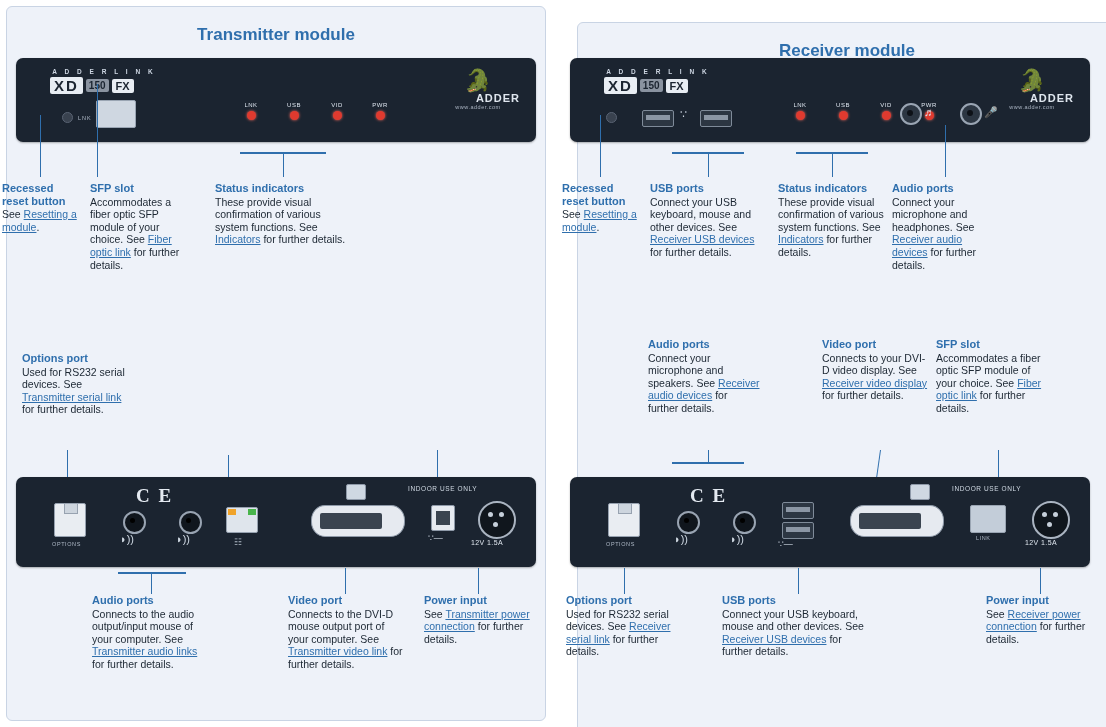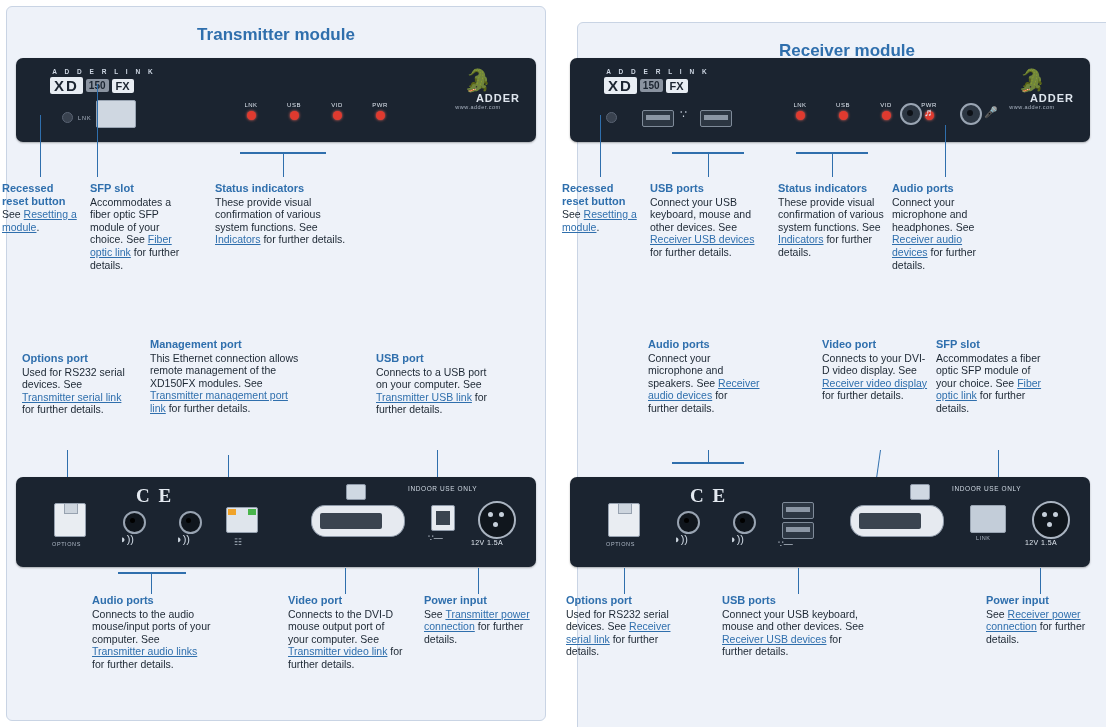--- a/index.html
+++ b/index.html
@@ -137,28 +137,20 @@
   </div>
   <div class="callout" style="left:215px;top:182px;width:136px;">
     <b>Status indicators</b>
     <span>These provide visual confirmation of various system functions. See </span><a>Indicators</a><span> for further details.</span>
   </div>
 
   <div class="callout" style="left:22px;top:352px;width:112px;">
     <b>Options port</b>
     <span>Used for RS232 serial devices. See </span><a>Transmitter serial link</a><span> for further details.</span>
   </div>
-  <div class="callout" style="left:150px;top:338px;width:154px;">
-    <b>Management port</b>
-    <span>This Ethernet connection allows remote management of the XD150FX modules. See </span><a>Transmitter management port link</a><span> for further details.</span>
-  </div>
-  <div class="callout" style="left:376px;top:352px;width:118px;">
-    <b>USB port</b>
-    <span>Connects to a USB port on your computer. See </span><a>Transmitter USB link</a><span> for further details.</span>
-  </div>
   <div class="vline" style="left:67px;top:450px;height:48px;"></div>
   <div class="vline" style="left:228px;top:455px;height:45px;"></div>
   <div class="vline" style="left:437px;top:450px;height:55px;"></div>
 
   <div class="device dev-rear" style="left:16px;top:477px;width:520px;">
     <div class="rj45" style="left:38px;top:26px;"></div>
     <div class="rjlabel" style="left:36px;top:64px;">OPTIONS</div>
     <div class="ce" style="left:120px;top:8px;">C E</div>
     <div class="audiojack" style="left:107px;top:34px;">
         <i></i>
@@ -189,21 +181,21 @@
     <div class="volts" style="left:455px;top:62px;">12V  1.5A</div>
   </div>
 
   <div class="underline" style="left:118px;top:572px;width:68px;"></div>
   <div class="vline" style="left:151px;top:572px;height:22px;"></div>
   <div class="vline" style="left:345px;top:568px;height:26px;"></div>
   <div class="vline" style="left:478px;top:568px;height:26px;"></div>
 
   <div class="callout" style="left:92px;top:594px;width:120px;">
     <b>Audio ports</b>
-    <span>Connects to the audio mouse/input ports of your computer. See </span><a>Transmitter audio links</a><span> for further details.</span>
+    <span>Connects to the audio output/input mouse of your computer. See </span><a>Transmitter audio links</a><span> for further details.</span>
   </div>
   <div class="callout" style="left:288px;top:594px;width:116px;">
     <b>Video port</b>
     <span>Connects to the DVI-D mouse output port of your computer. See </span><a>Transmitter video link</a><span> for further details.</span>
   </div>
   <div class="callout" style="left:424px;top:594px;width:108px;">
     <b>Power input</b>
     <span>See </span><a>Transmitter power connection</a><span> for further details.</span>
   </div>
 

